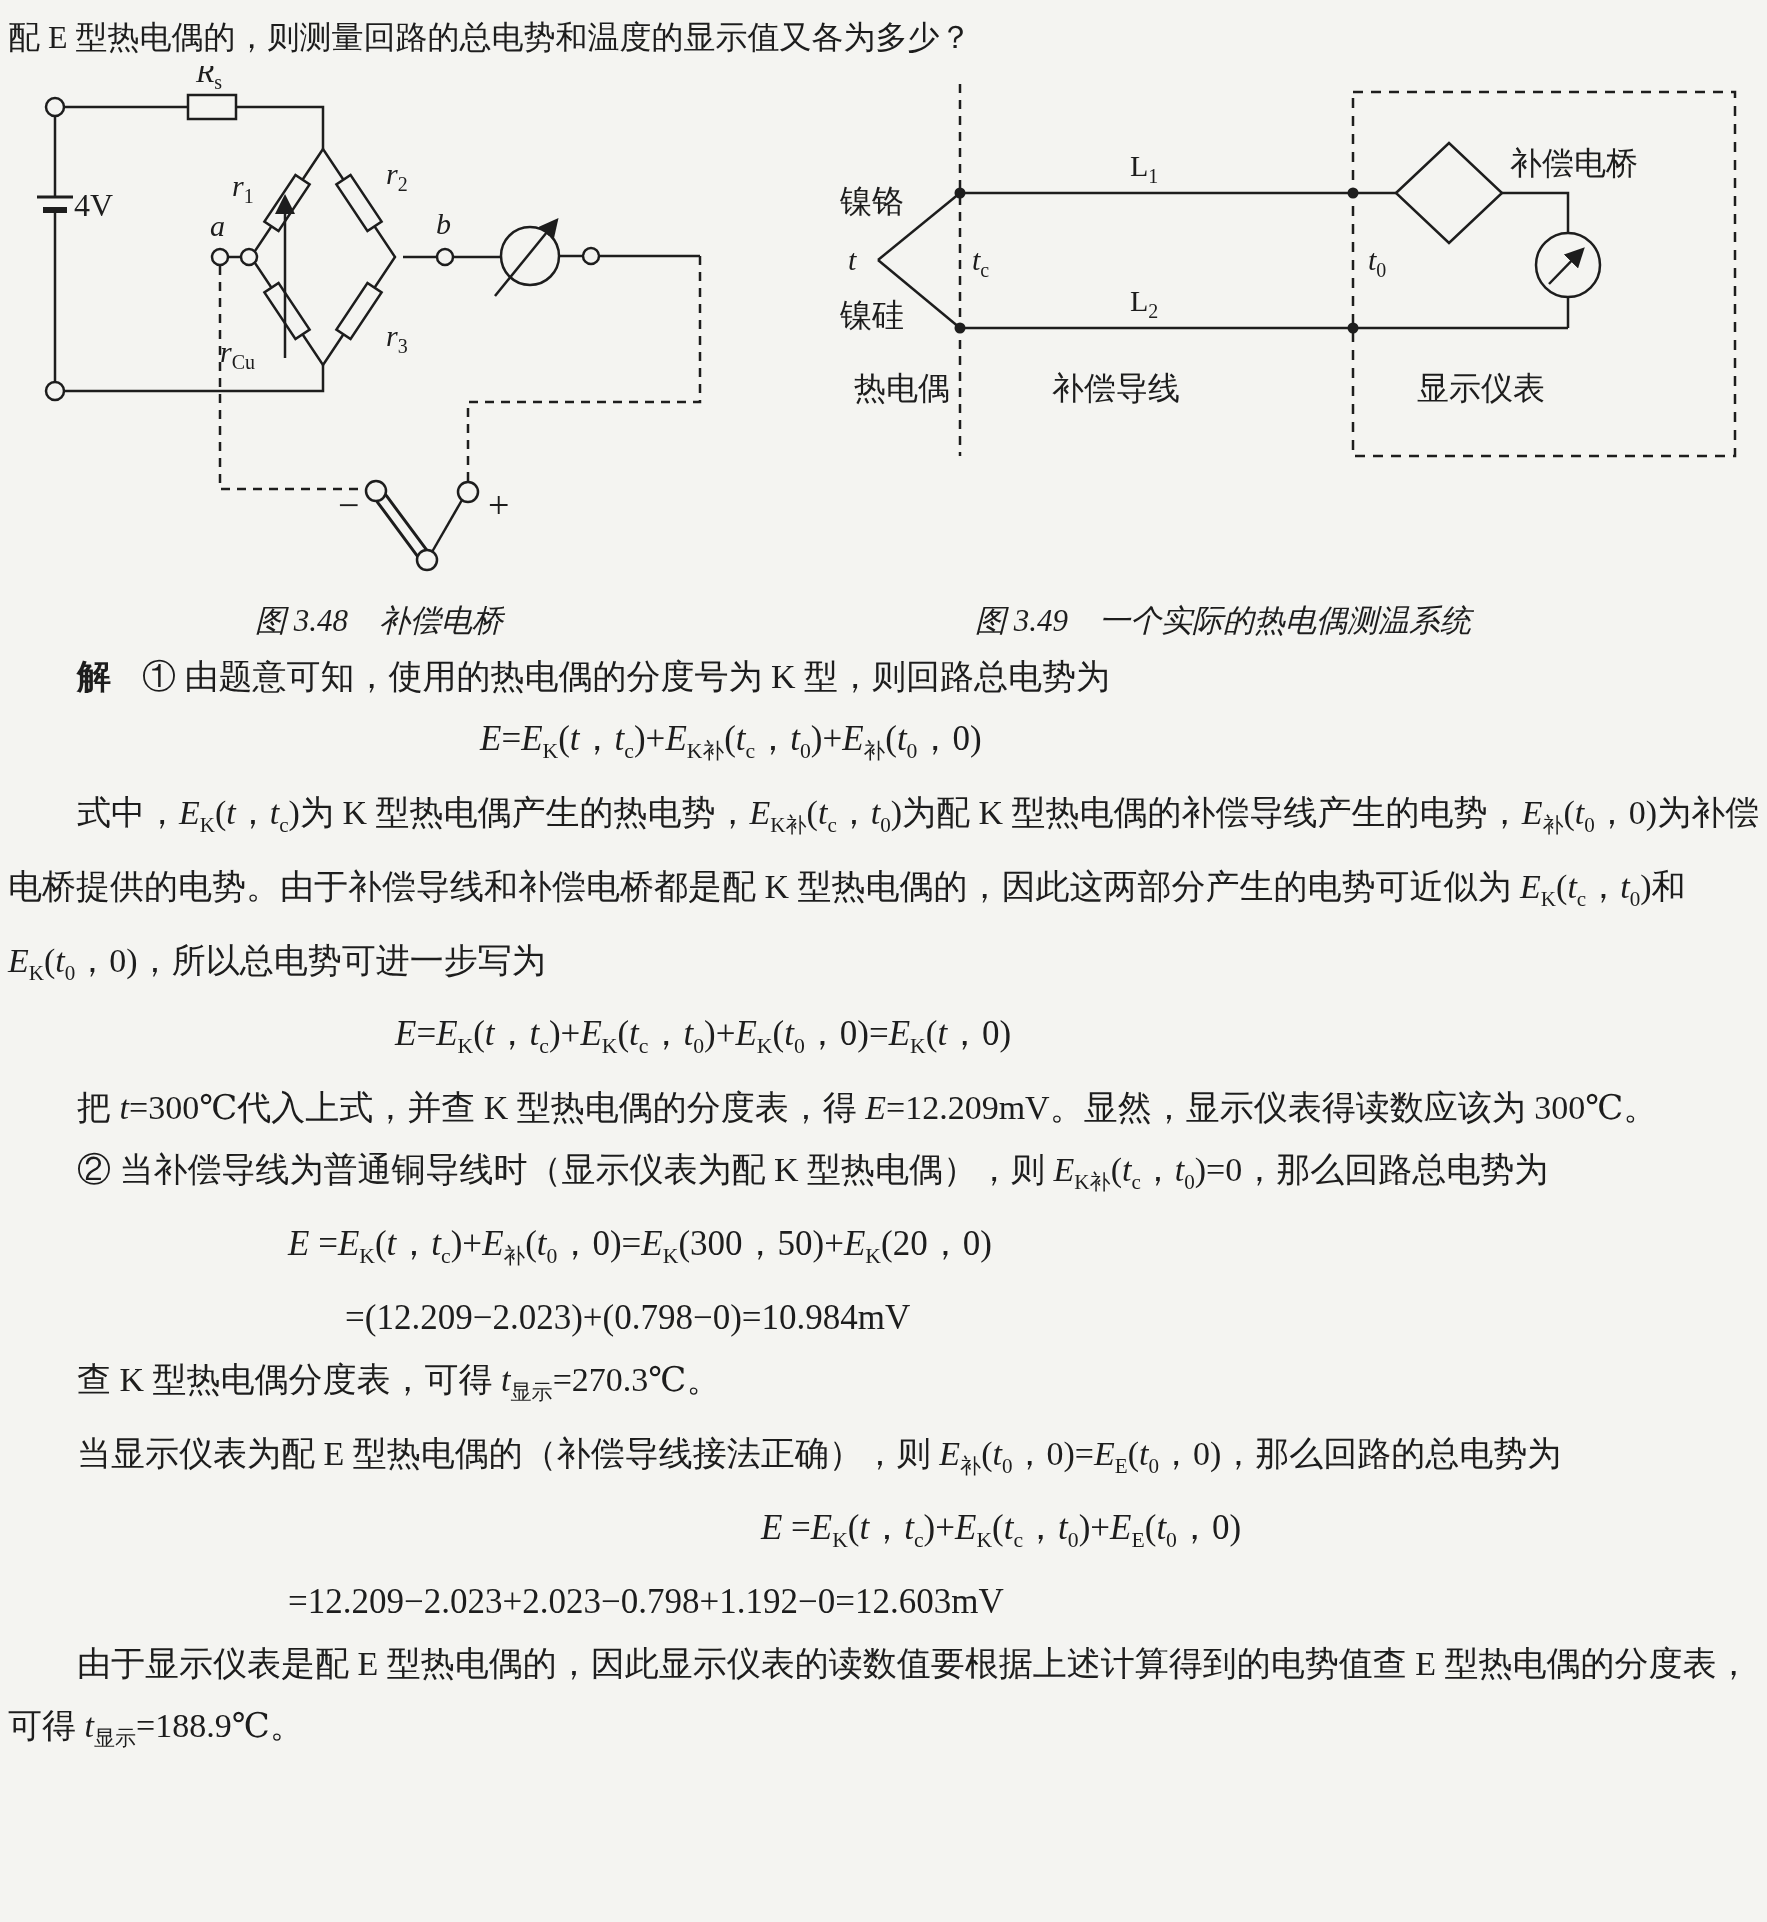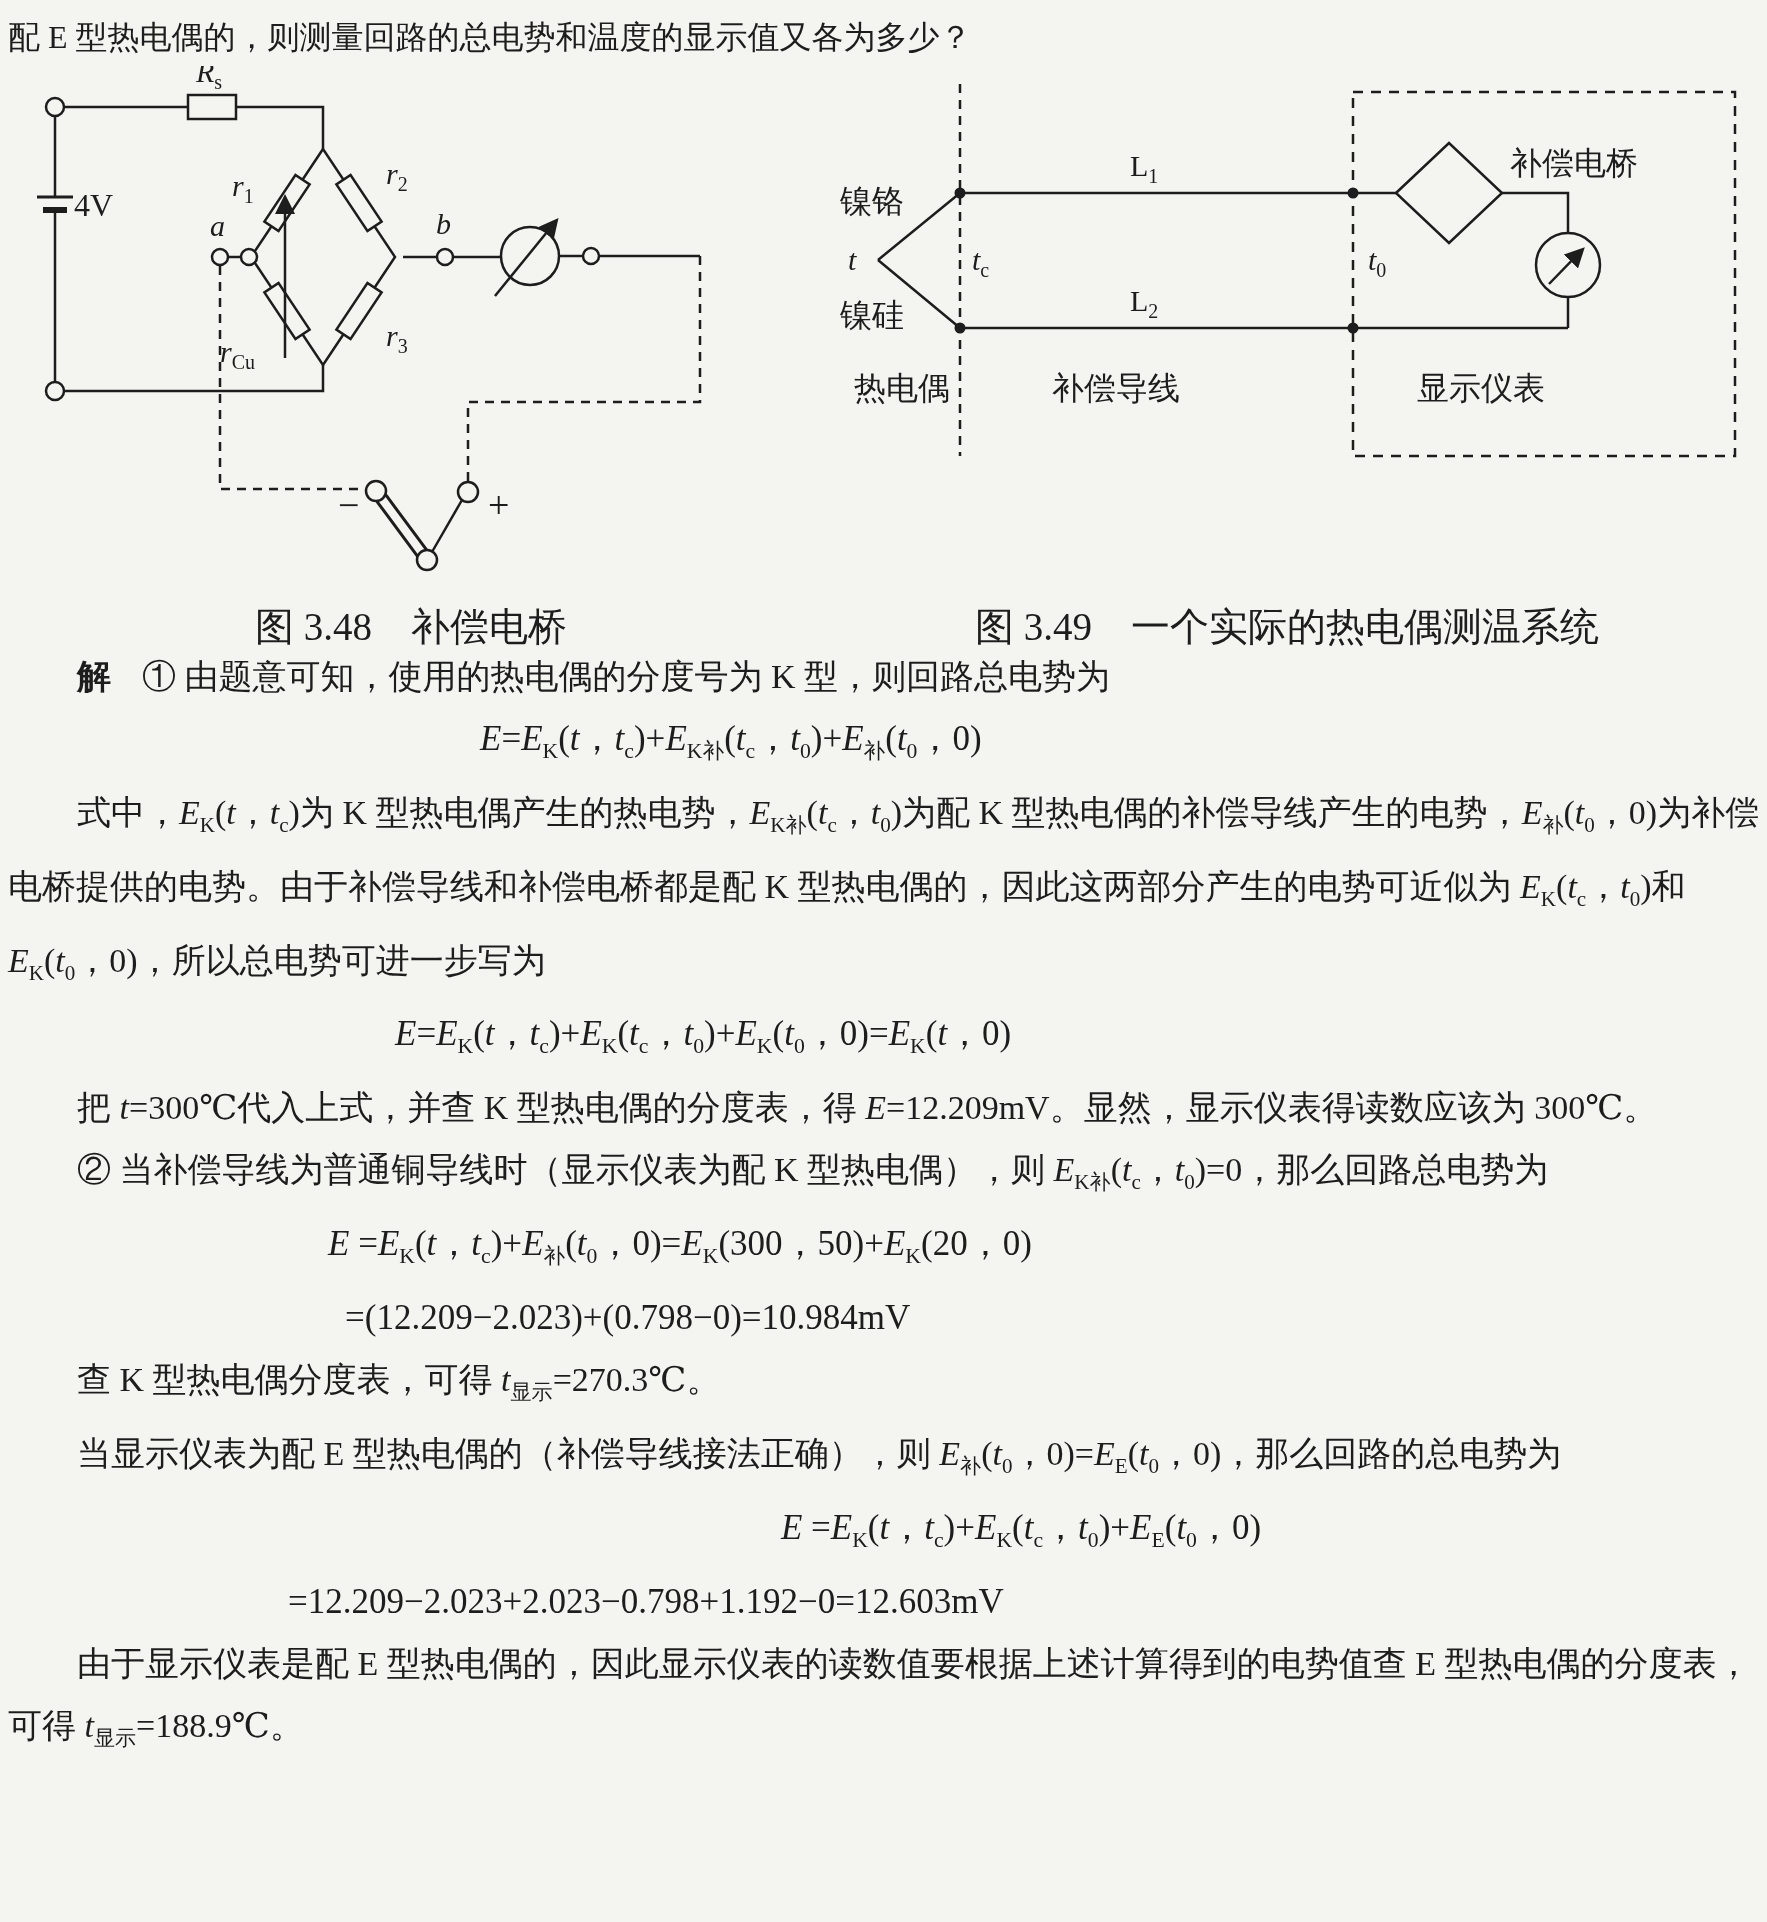--- a/index.html
+++ b/index.html
@@ -6,36 +6,36 @@
   body{
     width:1767px;height:1922px;position:relative;overflow:hidden;
     background:#f4f4f1;color:#1d1d1d;
     font-family:"Liberation Serif","DejaVu Serif",serif;
   }
   .intro{padding:14px 12px 0 8px;font-size:32px;line-height:46px;}
   .figs{position:relative;height:580px;padding-left:15px;}
   .fig-svg{position:absolute;}
   #fig348{left:28px;top:6px;}
   #fig349{left:830px;top:4px;}
-  .caption{position:absolute;top:540px;font-size:39px;white-space:nowrap;}
+  .caption{position:absolute;top:540px;font-size:31px;white-space:nowrap;font-style:italic;}
   #cap348{left:255px;}
   #cap349{left:975px;}
   svg text{font-family:"Liberation Serif","DejaVu Serif",serif;fill:#1d1d1d;}
   .cjk{font-size:32px;}
   .mathlbl{font-size:30px;font-style:italic;}
   .plain{font-style:normal;}
   .svgsub{font-size:20px;font-style:normal;}
   .sign{font-size:38px;font-style:normal;}
   .solution{margin-top:6px;font-size:34px;line-height:62px;}
   .para{padding:0 3px 0 8px;text-indent:69px;}
   .para b{margin-right:30px;letter-spacing:1px;}
   .formula{font-size:35px;text-align:left;padding-left:480px;white-space:nowrap;}
   .formula.f2{padding-left:395px;}
   .fblock{font-size:35px;white-space:nowrap;}
-  .fblock .l1{padding-left:288px;margin-left:40px;}
+  .fblock .l1{padding-left:288px;}
   .fblock .l2{padding-left:345px;}
   .fblock.f4 .l1{padding-left:235px;text-align:center;}
   .fblock.f4 .l2{padding-left:288px;}
   sub{font-size:0.62em;}
   i{font-style:italic;}
 </style>
 </head>
 <body>
 
 <div class="intro">配 E 型热电偶的，则测量回路的总电势和温度的显示值又各为多少？</div>

